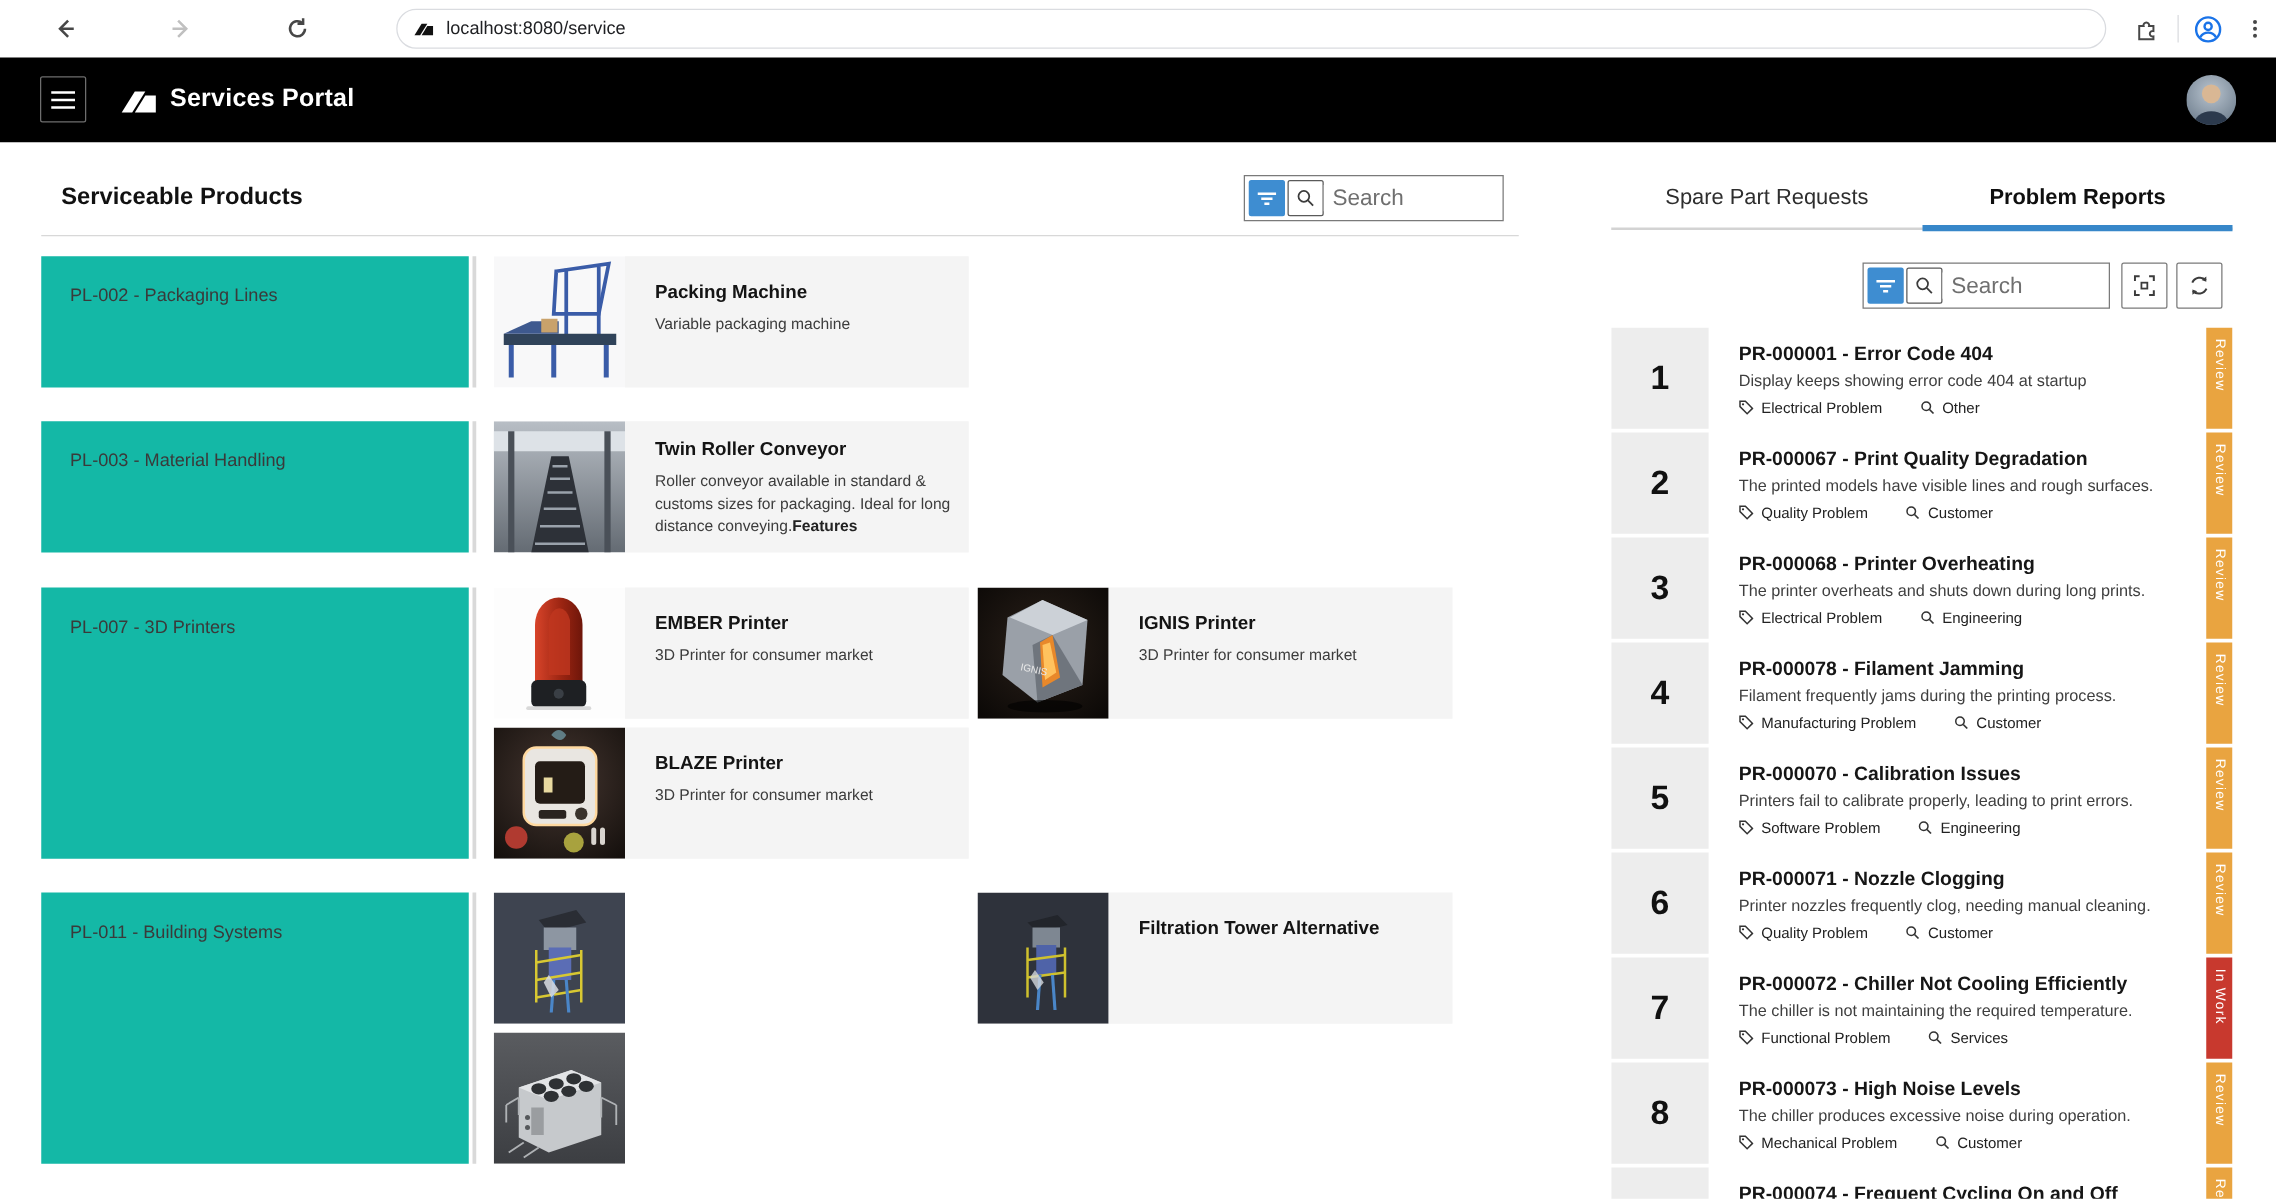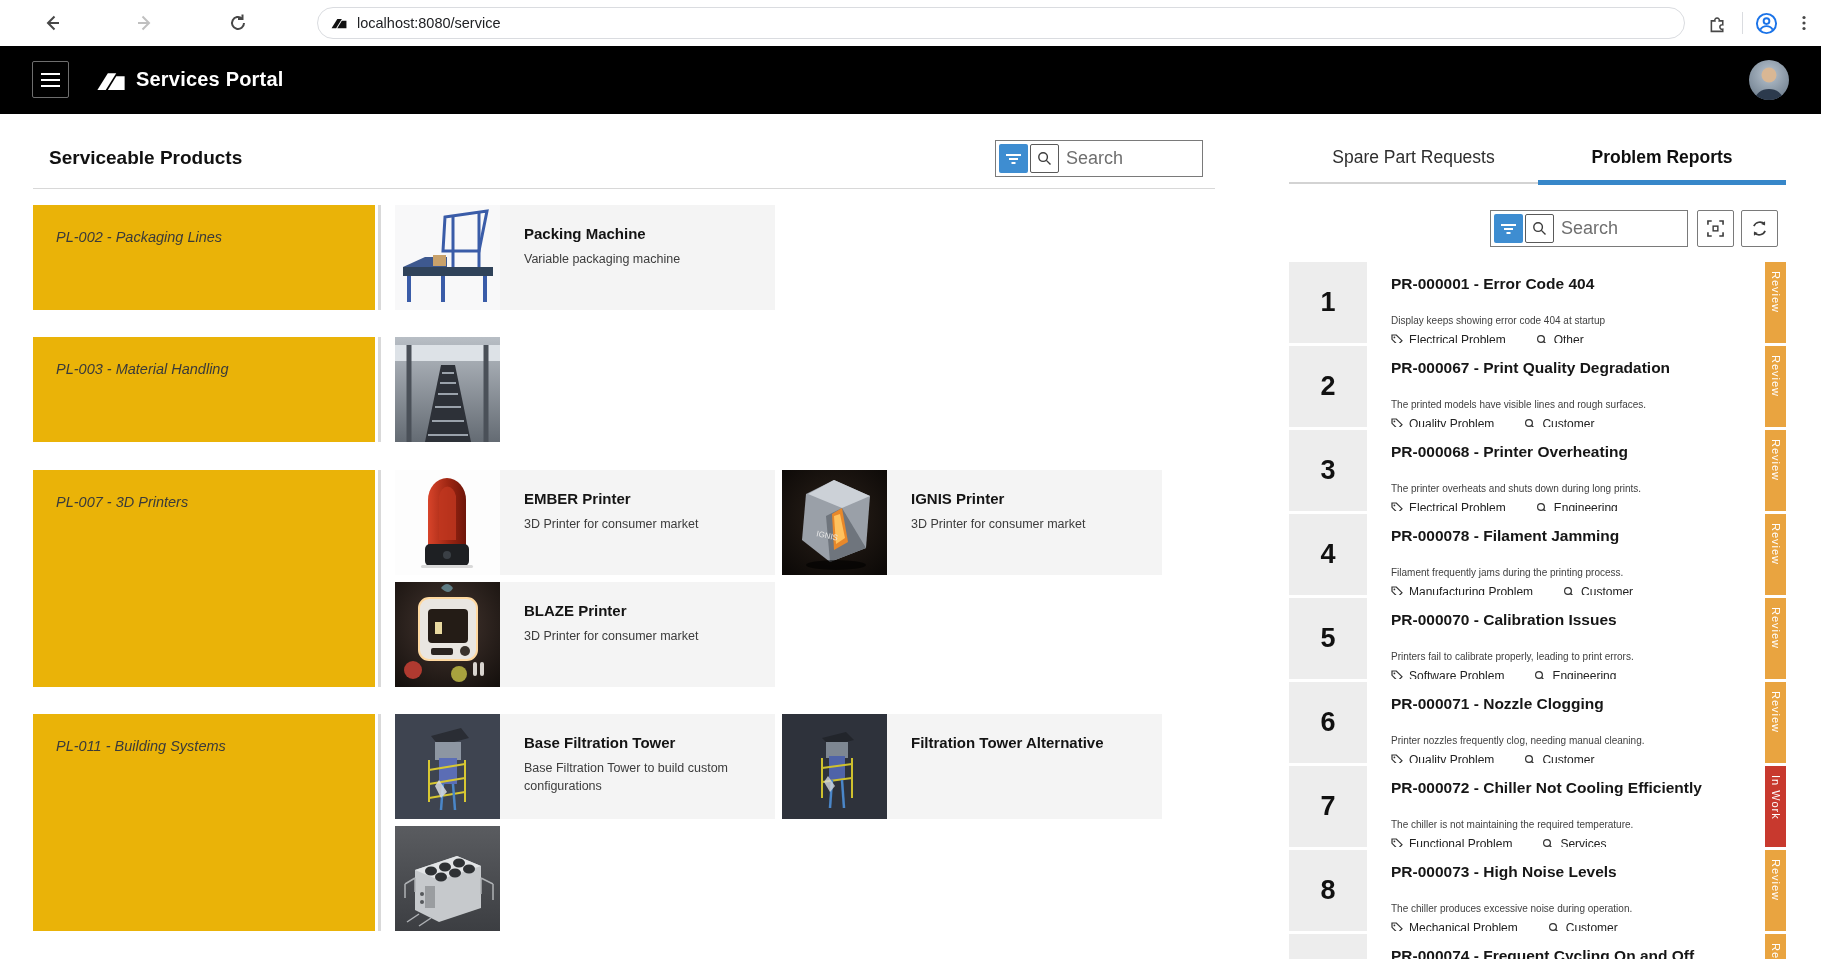--- a/index.html
+++ b/index.html
@@ -28,21 +28,21 @@
   .lp-title { position:absolute; left:49px; top:33px; font-size:19px; font-weight:700; color:#111; }
   .search-group { position:absolute; border:1px solid #7a7a7a; background:#fff; display:flex; align-items:center; padding:3px; }
   .sg-left { left:995px; top:26px; width:208px; height:37px; }
   .btn-filter { width:29px; height:29px; background:#3e8dd1; border:none; border-radius:2px; display:flex; align-items:center; justify-content:center; cursor:pointer; flex:0 0 auto; }
   .btn-mag { width:29px; height:29px; background:#fff; border:1px solid #5a5a5a; border-radius:2px; display:flex; align-items:center; justify-content:center; cursor:pointer; margin-left:2px; flex:0 0 auto; }
   .search-input { flex:1; min-width:0; border:none; outline:none; font-size:18px; color:#333; padding-left:7px; font-family:"Liberation Sans", sans-serif; }
   .search-input::placeholder { color:#6f6f6f; }
   .lp-divider { position:absolute; left:33px; top:74px; width:1182px; height:1px; background:#d8d8d8; }
 
   .cat-row { position:absolute; left:33px; }
-  .cat-cell { position:absolute; left:0; top:0; width:342px; background:#eab308;font-style:italic; }
+  .cat-cell { position:absolute; left:0; top:0; width:342px; background:#14b8a6; }
   .cat-label { position:absolute; left:23px; top:24px; font-size:14.5px; color:#3a3a3a; }
   .v-div { position:absolute; left:345px; top:0; width:3px; background:#d9d9d9; }
   .prod-grid { position:absolute; left:362px; top:0; display:grid; grid-template-columns:380px 380px; column-gap:7px; row-gap:7px; }
   .product { display:flex; width:380px; height:105px; cursor:pointer; }
   .prod-img { width:105px; height:105px; flex:0 0 auto; }
   .prod-card { width:275px; height:105px; background:#f4f4f4; padding:20px 14px 0 24px; overflow:hidden; }
   .prod-name { font-size:15px; font-weight:700; color:#141414; margin-bottom:9px; }
   .prod-desc { font-size:12.5px; color:#3c3c3c; line-height:1.42; }
   .prod-desc b { font-weight:700; color:#222; }
   .prod-bullets { margin-top:14px; list-style:none; }
@@ -62,21 +62,21 @@
   .sg-right { left:1490px; top:96px; width:198px; height:37px; }
   .tool-btn { position:absolute; top:96px; width:37px; height:37px; border:1px solid #7a7a7a; border-radius:2px; background:#fff; display:flex; align-items:center; justify-content:center; cursor:pointer; }
   .btn-expand { left:1697px; }
   .btn-refresh { left:1741px; }
 
   .report-list { position:absolute; left:1289px; top:148px; width:497px; height:697px; overflow:hidden; }
   .report-row { display:flex; width:497px; height:81px; margin-bottom:3px; cursor:pointer; }
   .rr-num { width:78px; flex:0 0 auto; background:#ededed; display:flex; align-items:center; justify-content:center; font-size:27px; font-weight:700; color:#111; }
   .rr-body { flex:1; background:#fff; padding:13px 8px 0 24px; overflow:hidden; }
   .rr-title { font-size:15.5px; font-weight:700; color:#161616; white-space:nowrap; }
-  .rr-desc { font-size:10px; color:#3f3f3f; margin-top:22px; white-space:nowrap; }
+  .rr-desc { font-size:13px; color:#3f3f3f; margin-top:4px; white-space:nowrap; }
   .rr-tags { display:flex; align-items:center; gap:30px; margin-top:7px; }
   .rr-tag { display:flex; align-items:center; gap:6px; font-size:12px; color:#222; }
   .rr-badge { width:21px; flex:0 0 auto; background:#e9a440; color:#fff; font-size:11px; letter-spacing:1px;
     writing-mode:vertical-rl; display:flex; align-items:center; padding-top:9px; }
   .rr-badge[data-status="In Work"] { background:#c8392e; }
   svg { display:block; }
 </style>
 </head>
 <body>
 
@@ -225,20 +225,24 @@
           <polygon points="30,105 76,105 60,28 46,28" fill="#2d3138"></polygon>
           <g stroke="#9aa2ab" stroke-width="2">
             <line x1="47" y1="36" x2="59" y2="36"></line>
               <line x1="45" y1="46" x2="61" y2="46"></line>
             <line x1="43" y1="57" x2="63" y2="57"></line>
               <line x1="40" y1="70" x2="66" y2="70"></line>
             <line x1="37" y1="84" x2="69" y2="84"></line>
               <line x1="33" y1="98" x2="73" y2="98"></line>
           </g>
         </svg>
+        <div class="prod-card" style="padding-top:14px">
+          <div class="prod-name">Twin Roller Conveyor</div>
+          <div class="prod-desc"><span>Roller conveyor available in standard &amp; customs sizes for packaging. Ideal for long distance conveying.</span><b>Features</b></div>
+        </div>
       </div>
     </div>
   </div>
 
   <div class="cat-row" style="top:356px; height:217px;">
     <div class="cat-cell" style="height:217px">
       <div class="cat-label">PL-007 - 3D Printers</div>
     </div>
     <div class="v-div" style="height:217px"></div>
     <div class="prod-grid">
@@ -331,24 +335,20 @@
             <line x1="34" y1="56" x2="70" y2="50"></line>
               <line x1="34" y1="70" x2="70" y2="64"></line>
             <line x1="34" y1="84" x2="70" y2="78"></line>
           </g>
           <g stroke="#4a86c8" stroke-width="2.5" fill="none">
             <line x1="48" y1="70" x2="46" y2="96"></line>
               <line x1="58" y1="70" x2="60" y2="96"></line>
           </g>
           <polygon points="44,66 52,78 46,84 40,72" fill="#d9dde2" opacity=".85"></polygon>
         </svg>
-        <div class="prod-card">
-          <div class="prod-name">Base Filtration Tower</div>
-          <div class="prod-desc">Base Filtration Tower to build custom configurations</div>
-        </div>
       </div>
       <div class="product">
         <svg class="prod-img" viewBox="0 0 105 105">
           <rect width="105" height="105" fill="#2e323b"></rect>
           <polygon points="40,24 64,18 72,26 48,32" fill="#22252b"></polygon>
           <rect x="44" y="28" width="22" height="16" fill="#7e8792"></rect>
           <rect x="47" y="42" width="16" height="24" fill="#4f63a8"></rect>
           <g stroke="#cfc12e" stroke-width="2" fill="none">
             <line x1="40" y1="44" x2="40" y2="84"></line>
               <line x1="70" y1="44" x2="70" y2="84"></line>

